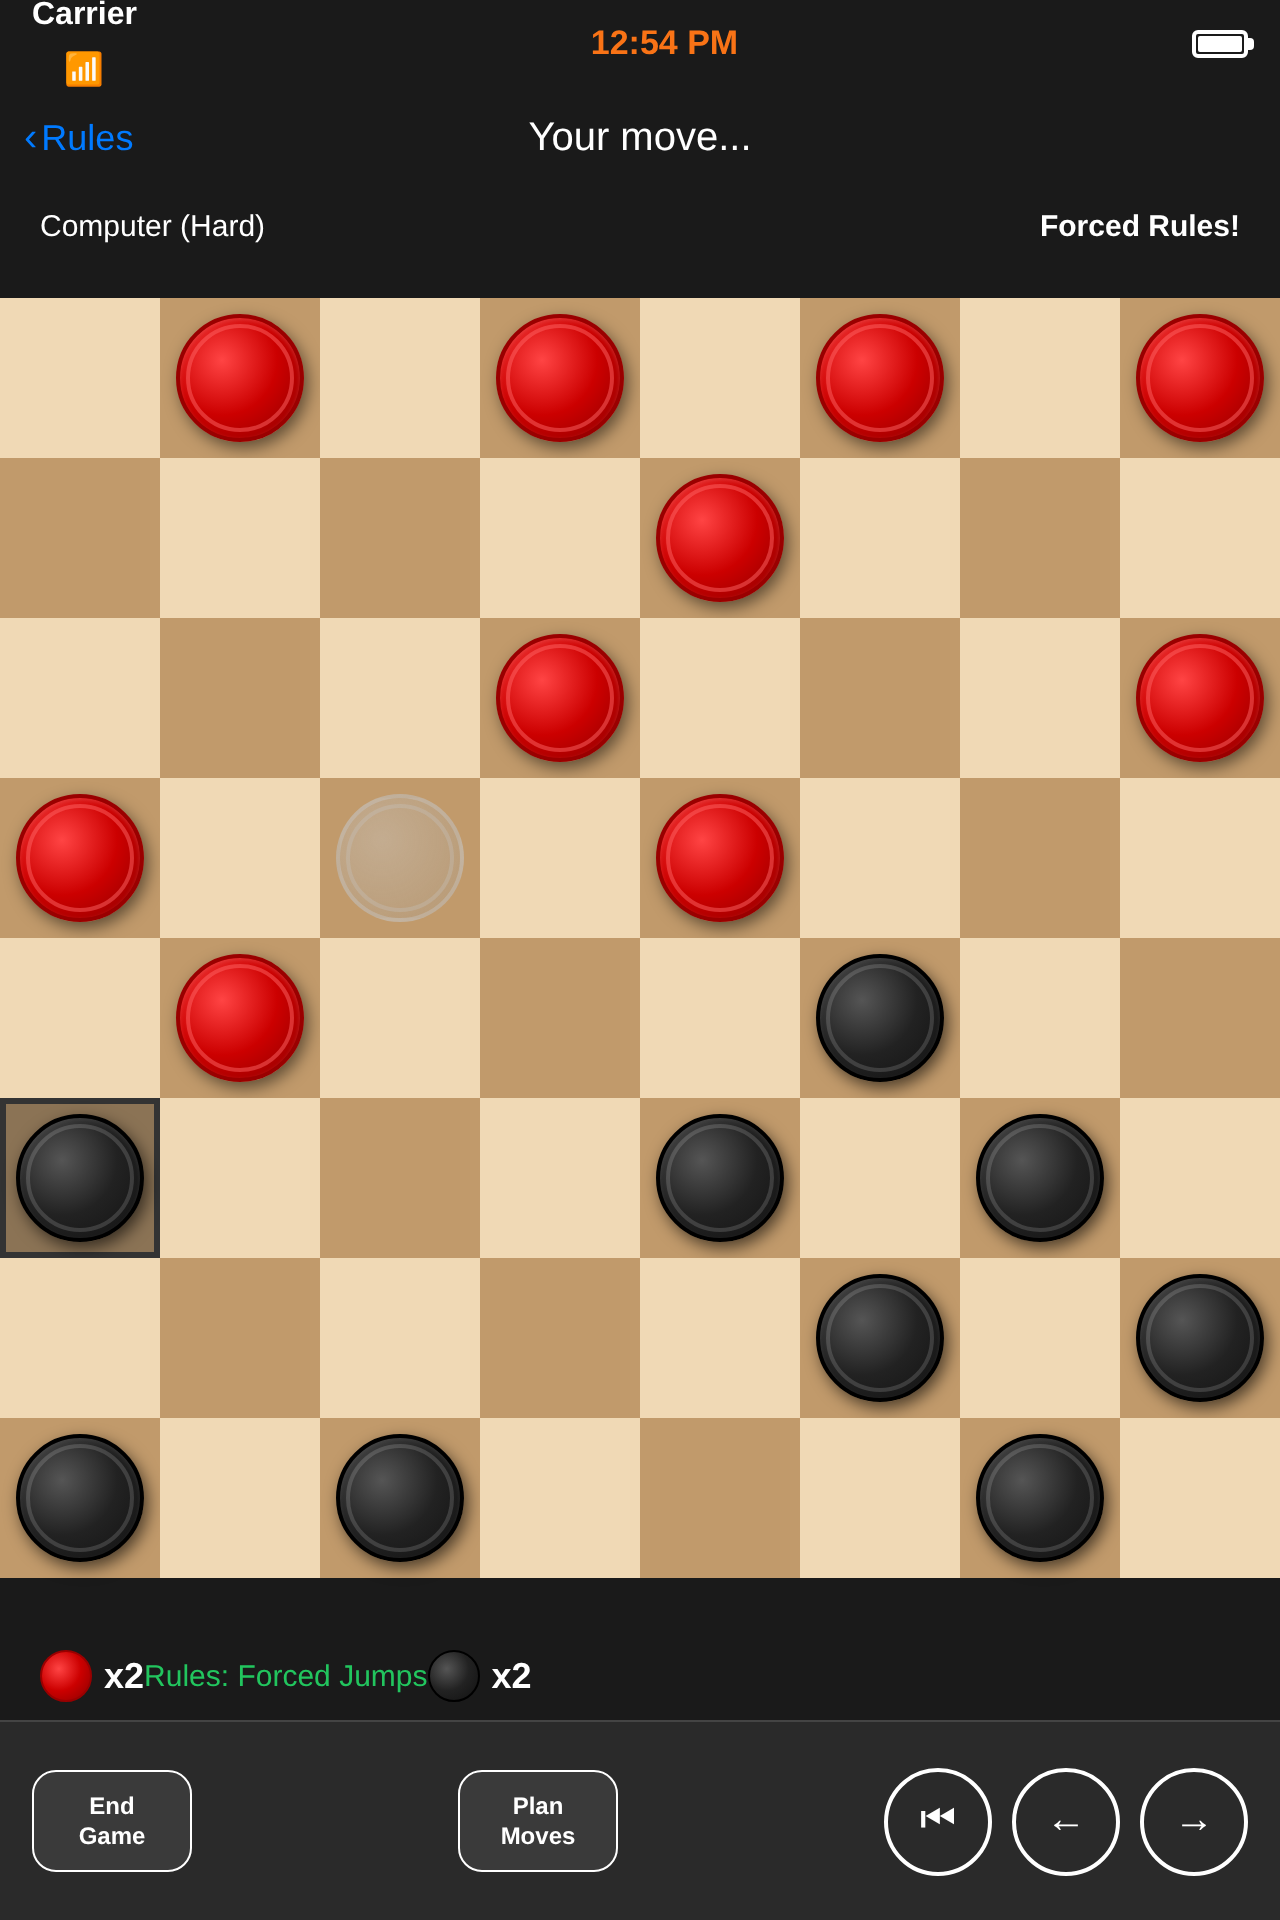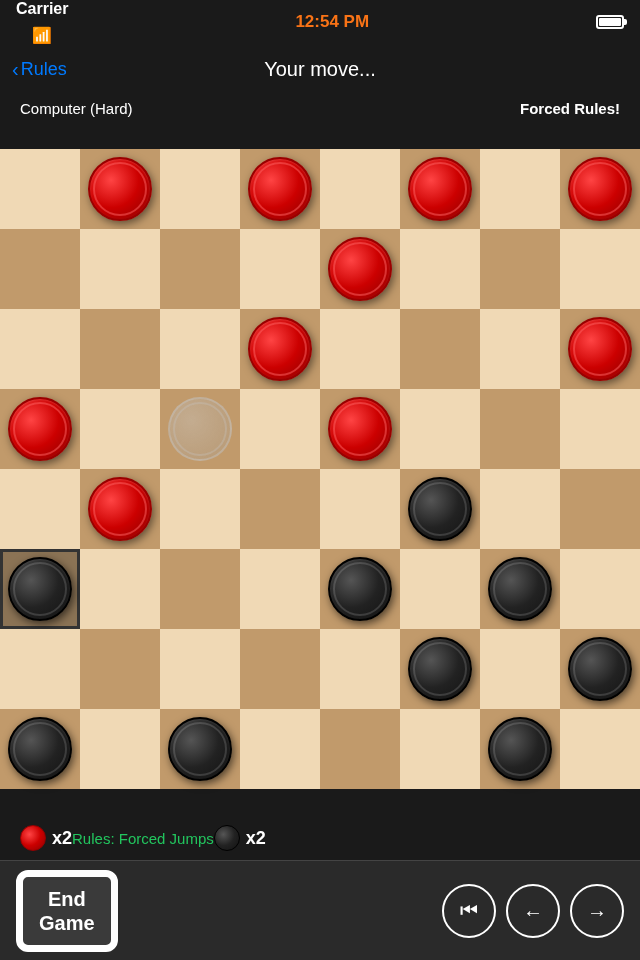--- a/index.html
+++ b/index.html
@@ -57,21 +57,21 @@
       color: #ffffff;
       font-size: 20px;
       font-weight: 500;
     }
 
     
     #info-bar {
       height: 28px;
       background: #1a1a1a;
       display: flex;
-      align-items: center;
+      align-items: flex-end;
       justify-content: space-between;
       padding: 0 20px;
       flex-shrink: 0;
     }
     .info-text { color: white; font-size: 15px; }
     .forced-jump { color: white; font-size: 15px; font-weight: 600; }
 
     
     #board-container {
       flex: 1;
@@ -188,24 +188,24 @@
       background: #2a2a2a;
       display: flex;
       align-items: center;
       justify-content: space-between;
       padding: 0 16px;
       flex-shrink: 0;
       border-top: 1px solid #444;
     }
     .tool-btn {
       background: #3a3a3a;
-      border: 7px solid #ffffff;
+      border: 1px solid #ffffff;
       border-radius: 12px;
       color: white;
-      font-size: 20px;
+      font-size: 12px;
       font-weight: 600;
       padding: 10px 16px;
       cursor: pointer;
       text-align: center;
       min-width: 80px;
       line-height: 1.2;
     }
     .nav-controls {
       display: flex;
       gap: 10px;
@@ -370,18 +370,19 @@
   </div>
   <span class="rules-text">Rules: Forced Jumps</span>
   <div class="piece-count">
     <div class="mini-piece black"></div>
     <span>x2</span>
   </div>
 </div>
 
 <div id="toolbar">
   <button class="tool-btn">End<br>Game</button>
+  <button class="tool-btn">Plan<br>Moves</button>
   <div class="nav-controls">
     <button class="nav-btn">⏮</button>
     <button class="nav-btn">←</button>
     <button class="nav-btn">→</button>
   </div>
 </div>
 
 </body></html>

